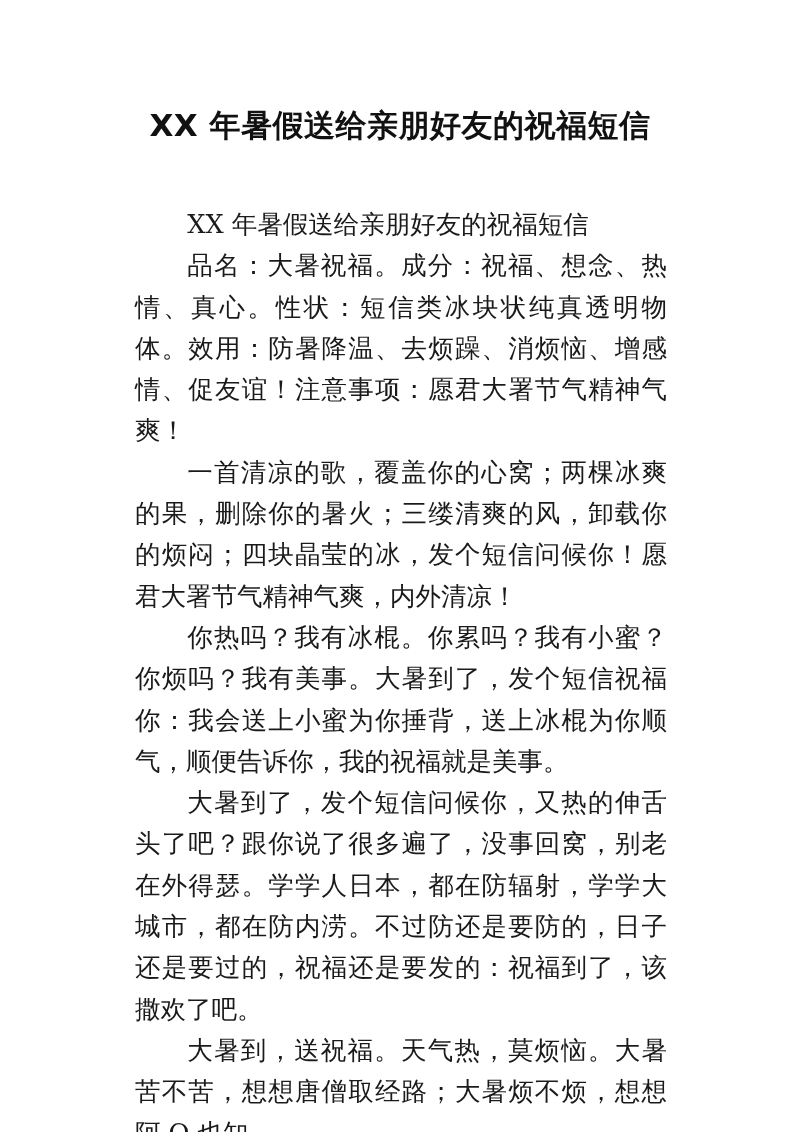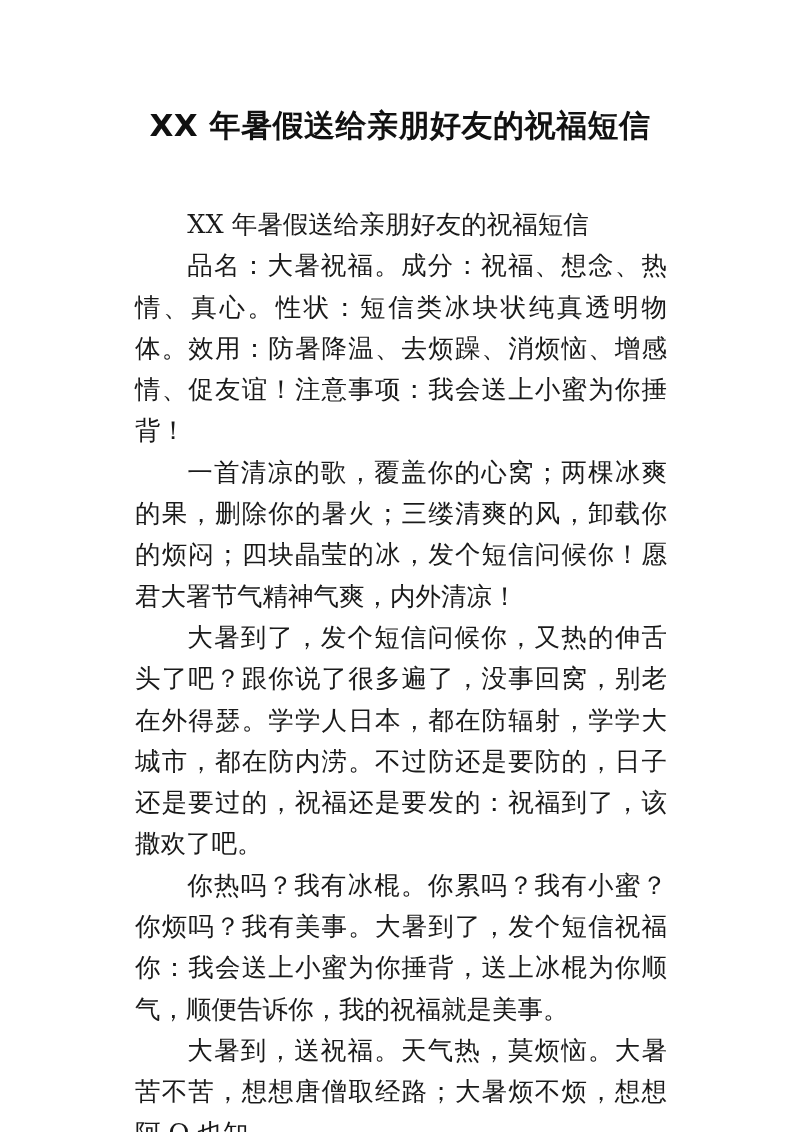--- a/index.html
+++ b/index.html
@@ -18,19 +18,19 @@
     }
     .body p { margin: 0; text-indent: 2.05em; }
   </style>
 </head>
 <body>
 
 <div class="page">
   <div class="title">XX 年暑假送给亲朋好友的祝福短信</div>
   <div class="body">
     <p>XX 年暑假送给亲朋好友的祝福短信</p>
-    <p>品名：大暑祝福。成分：祝福、想念、热情、真心。性状：短信类冰块状纯真透明物体。效用：防暑降温、去烦躁、消烦恼、增感情、促友谊！注意事项：我会送上小蜜为你捶背！</p>
+    <p>品名：大暑祝福。成分：祝福、想念、热情、真心。性状：短信类冰块状纯真透明物体。效用：防暑降温、去烦躁、消烦恼、增感情、促友谊！注意事项：愿君大署节气精神气爽！</p>
     <p>一首清凉的歌，覆盖你的心窝；两棵冰爽的果，删除你的暑火；三缕清爽的风，卸载你的烦闷；四块晶莹的冰，发个短信问候你！愿君大署节气精神气爽，内外清凉！</p>
+    <p>你热吗？我有冰棍。你累吗？我有小蜜？你烦吗？我有美事。大暑到了，发个短信祝福你：我会送上小蜜为你捶背，送上冰棍为你顺气，顺便告诉你，我的祝福就是美事。</p>
     <p>大暑到了，发个短信问候你，又热的伸舌头了吧？跟你说了很多遍了，没事回窝，别老在外得瑟。学学人日本，都在防辐射，学学大城市，都在防内涝。不过防还是要防的，日子还是要过的，祝福还是要发的：祝福到了，该撒欢了吧。</p>
-    <p>你热吗？我有冰棍。你累吗？我有小蜜？你烦吗？我有美事。大暑到了，发个短信祝福你：我会送上小蜜为你捶背，送上冰棍为你顺气，顺便告诉你，我的祝福就是美事。</p>
     <p>大暑到，送祝福。天气热，莫烦恼。大暑苦不苦，想想唐僧取经路；大暑烦不烦，想想阿 Q 也知</p>
   </div>
 </div>
 
 </body></html>

